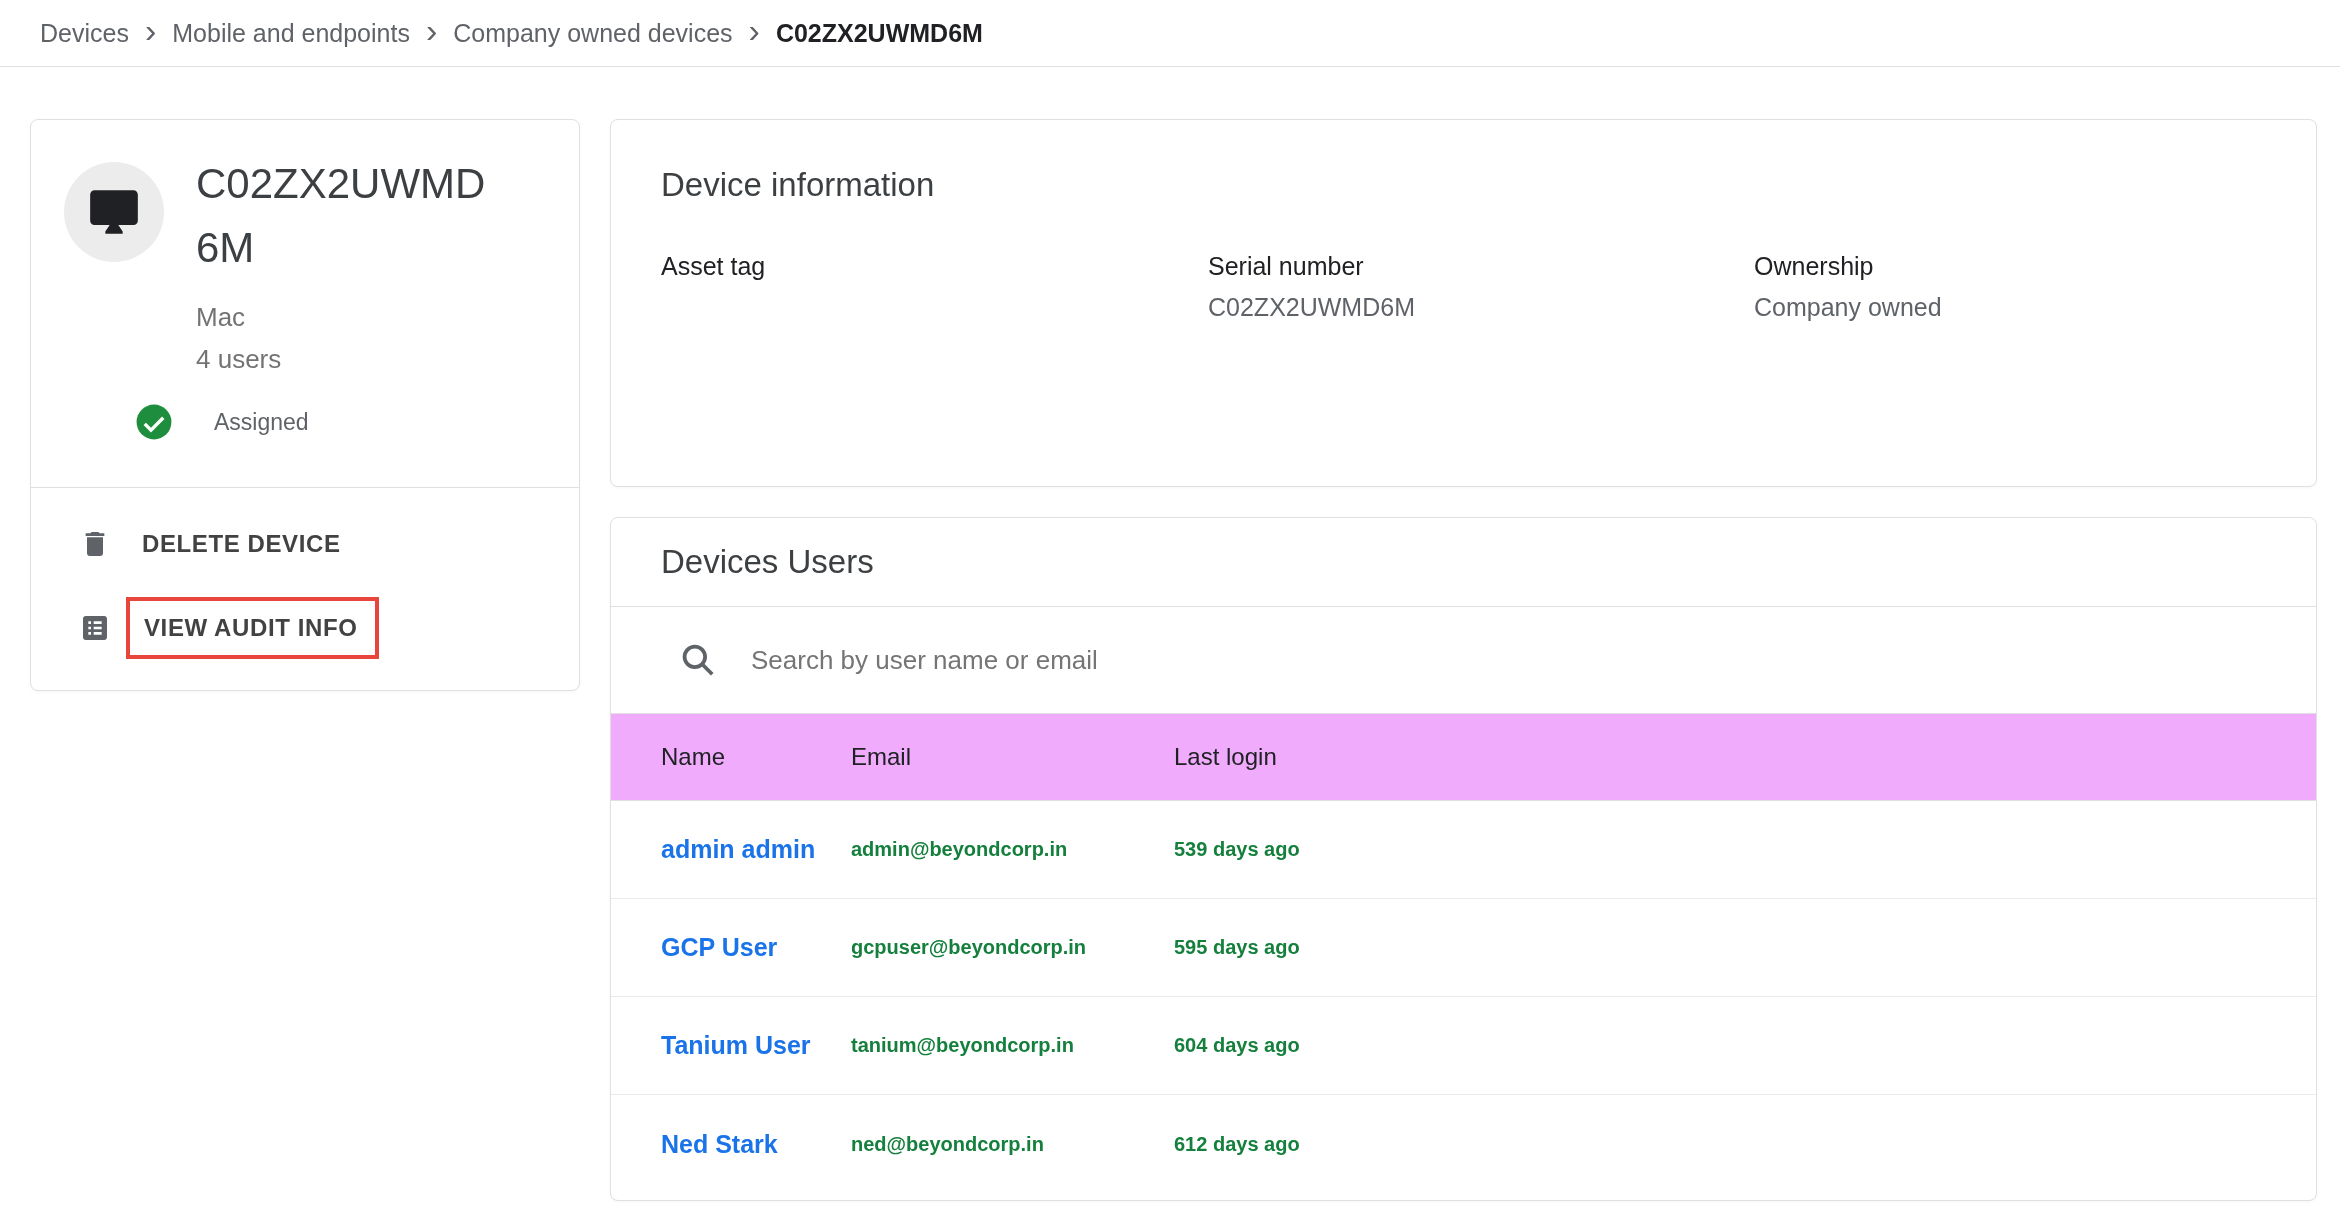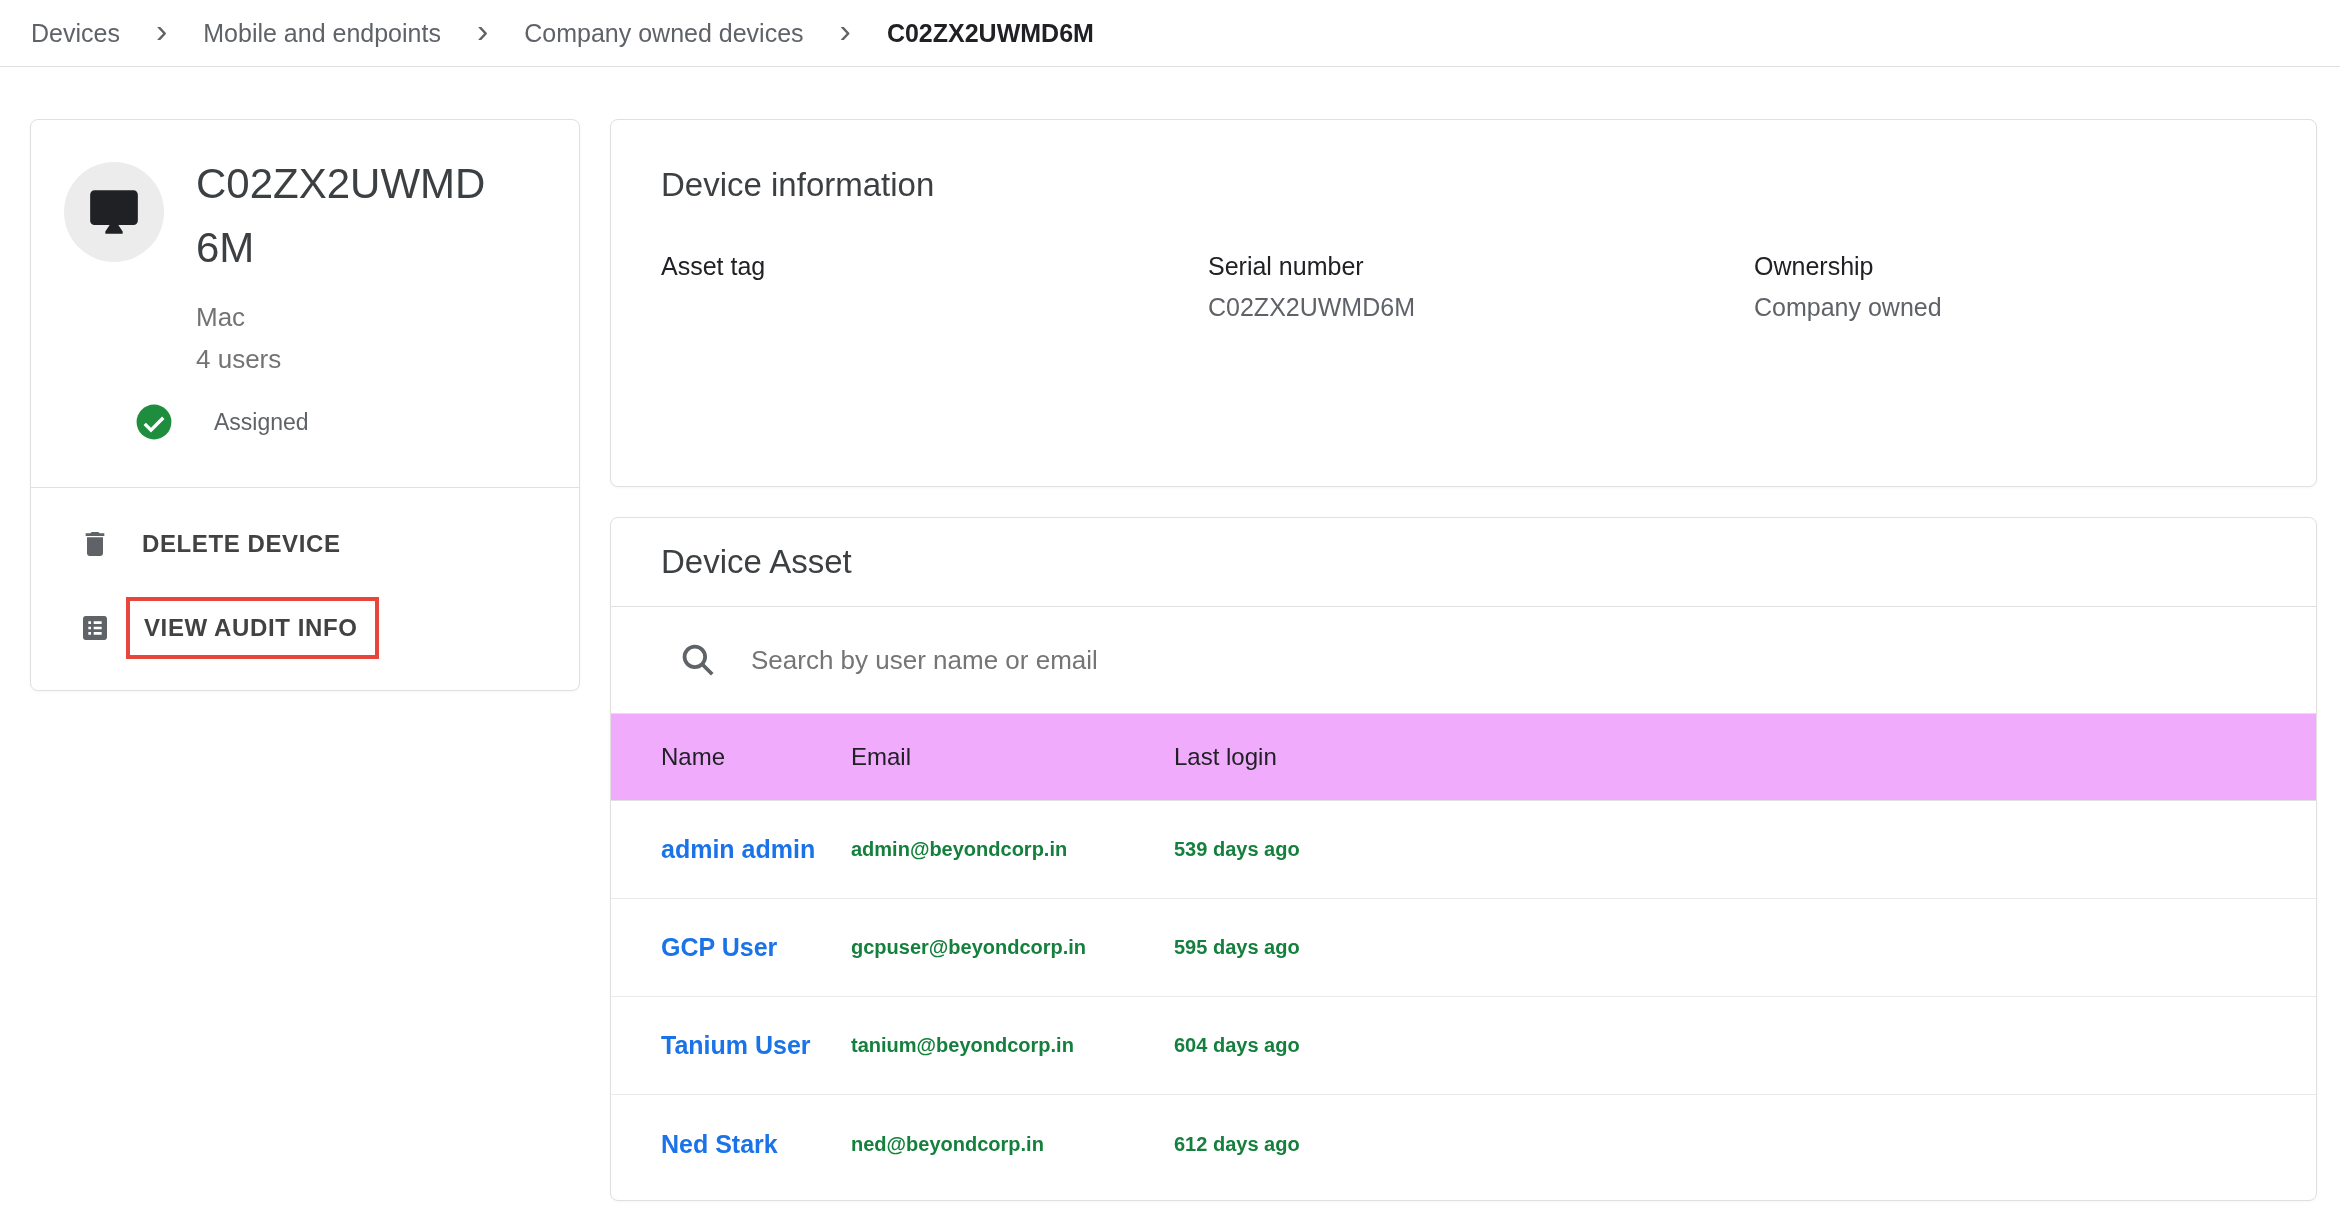--- a/index.html
+++ b/index.html
@@ -1,21 +1,21 @@
 <!DOCTYPE html>
 <html><head>
 <meta charset="utf-8">
 <style>
   * { box-sizing: border-box; margin: 0; padding: 0; }
   html, body { width: 2340px; height: 1232px; background: #ffffff;
     font-family: "Liberation Sans", sans-serif; color: #202124; position: relative; }
 
   
   .breadcrumb-bar { height: 67px; border-bottom: 1px solid #e0e0e0;
-    display: flex; align-items: center; gap: 36px; padding: 0 31px; }
+    display: flex; align-items: center; gap: 16px; padding: 0 40px; }
   .crumb { font-size: 25px; color: #5f6368; cursor: pointer; white-space: nowrap; }
   .crumb-sep { font-size: 34px; color: #5f6368; line-height: 1; padding-bottom: 6px; }
   .crumb-current { font-size: 25px; color: #202124; font-weight: bold; }
 
   
   .card { position: absolute; background: #fff; border: 1px solid #e0e0e0;
     border-radius: 8px; box-shadow: 0 1px 3px rgba(0,0,0,0.04); }
 
   
   .device-card { left: 30px; top: 119px; width: 550px; height: 572px; }
@@ -136,21 +136,21 @@
     </div>
     <div>
       <div class="field-label">Ownership</div>
       <div class="field-value">Company owned</div>
     </div>
   </div>
 </div>
 
 <div class="card users-card">
   <div class="users-title-row">
-    <span class="card-title">Device Asset</span>
+    <span class="card-title">Devices Users</span>
   </div>
 
   <div class="search-row">
     <svg viewBox="0 0 24 24">
       <circle cx="10" cy="10" r="6.5"></circle>
       <line x1="15" y1="15" x2="21" y2="21"></line>
     </svg>
     <input class="search-input" type="text" placeholder="Search by user name or email" style="">
   </div>
 

